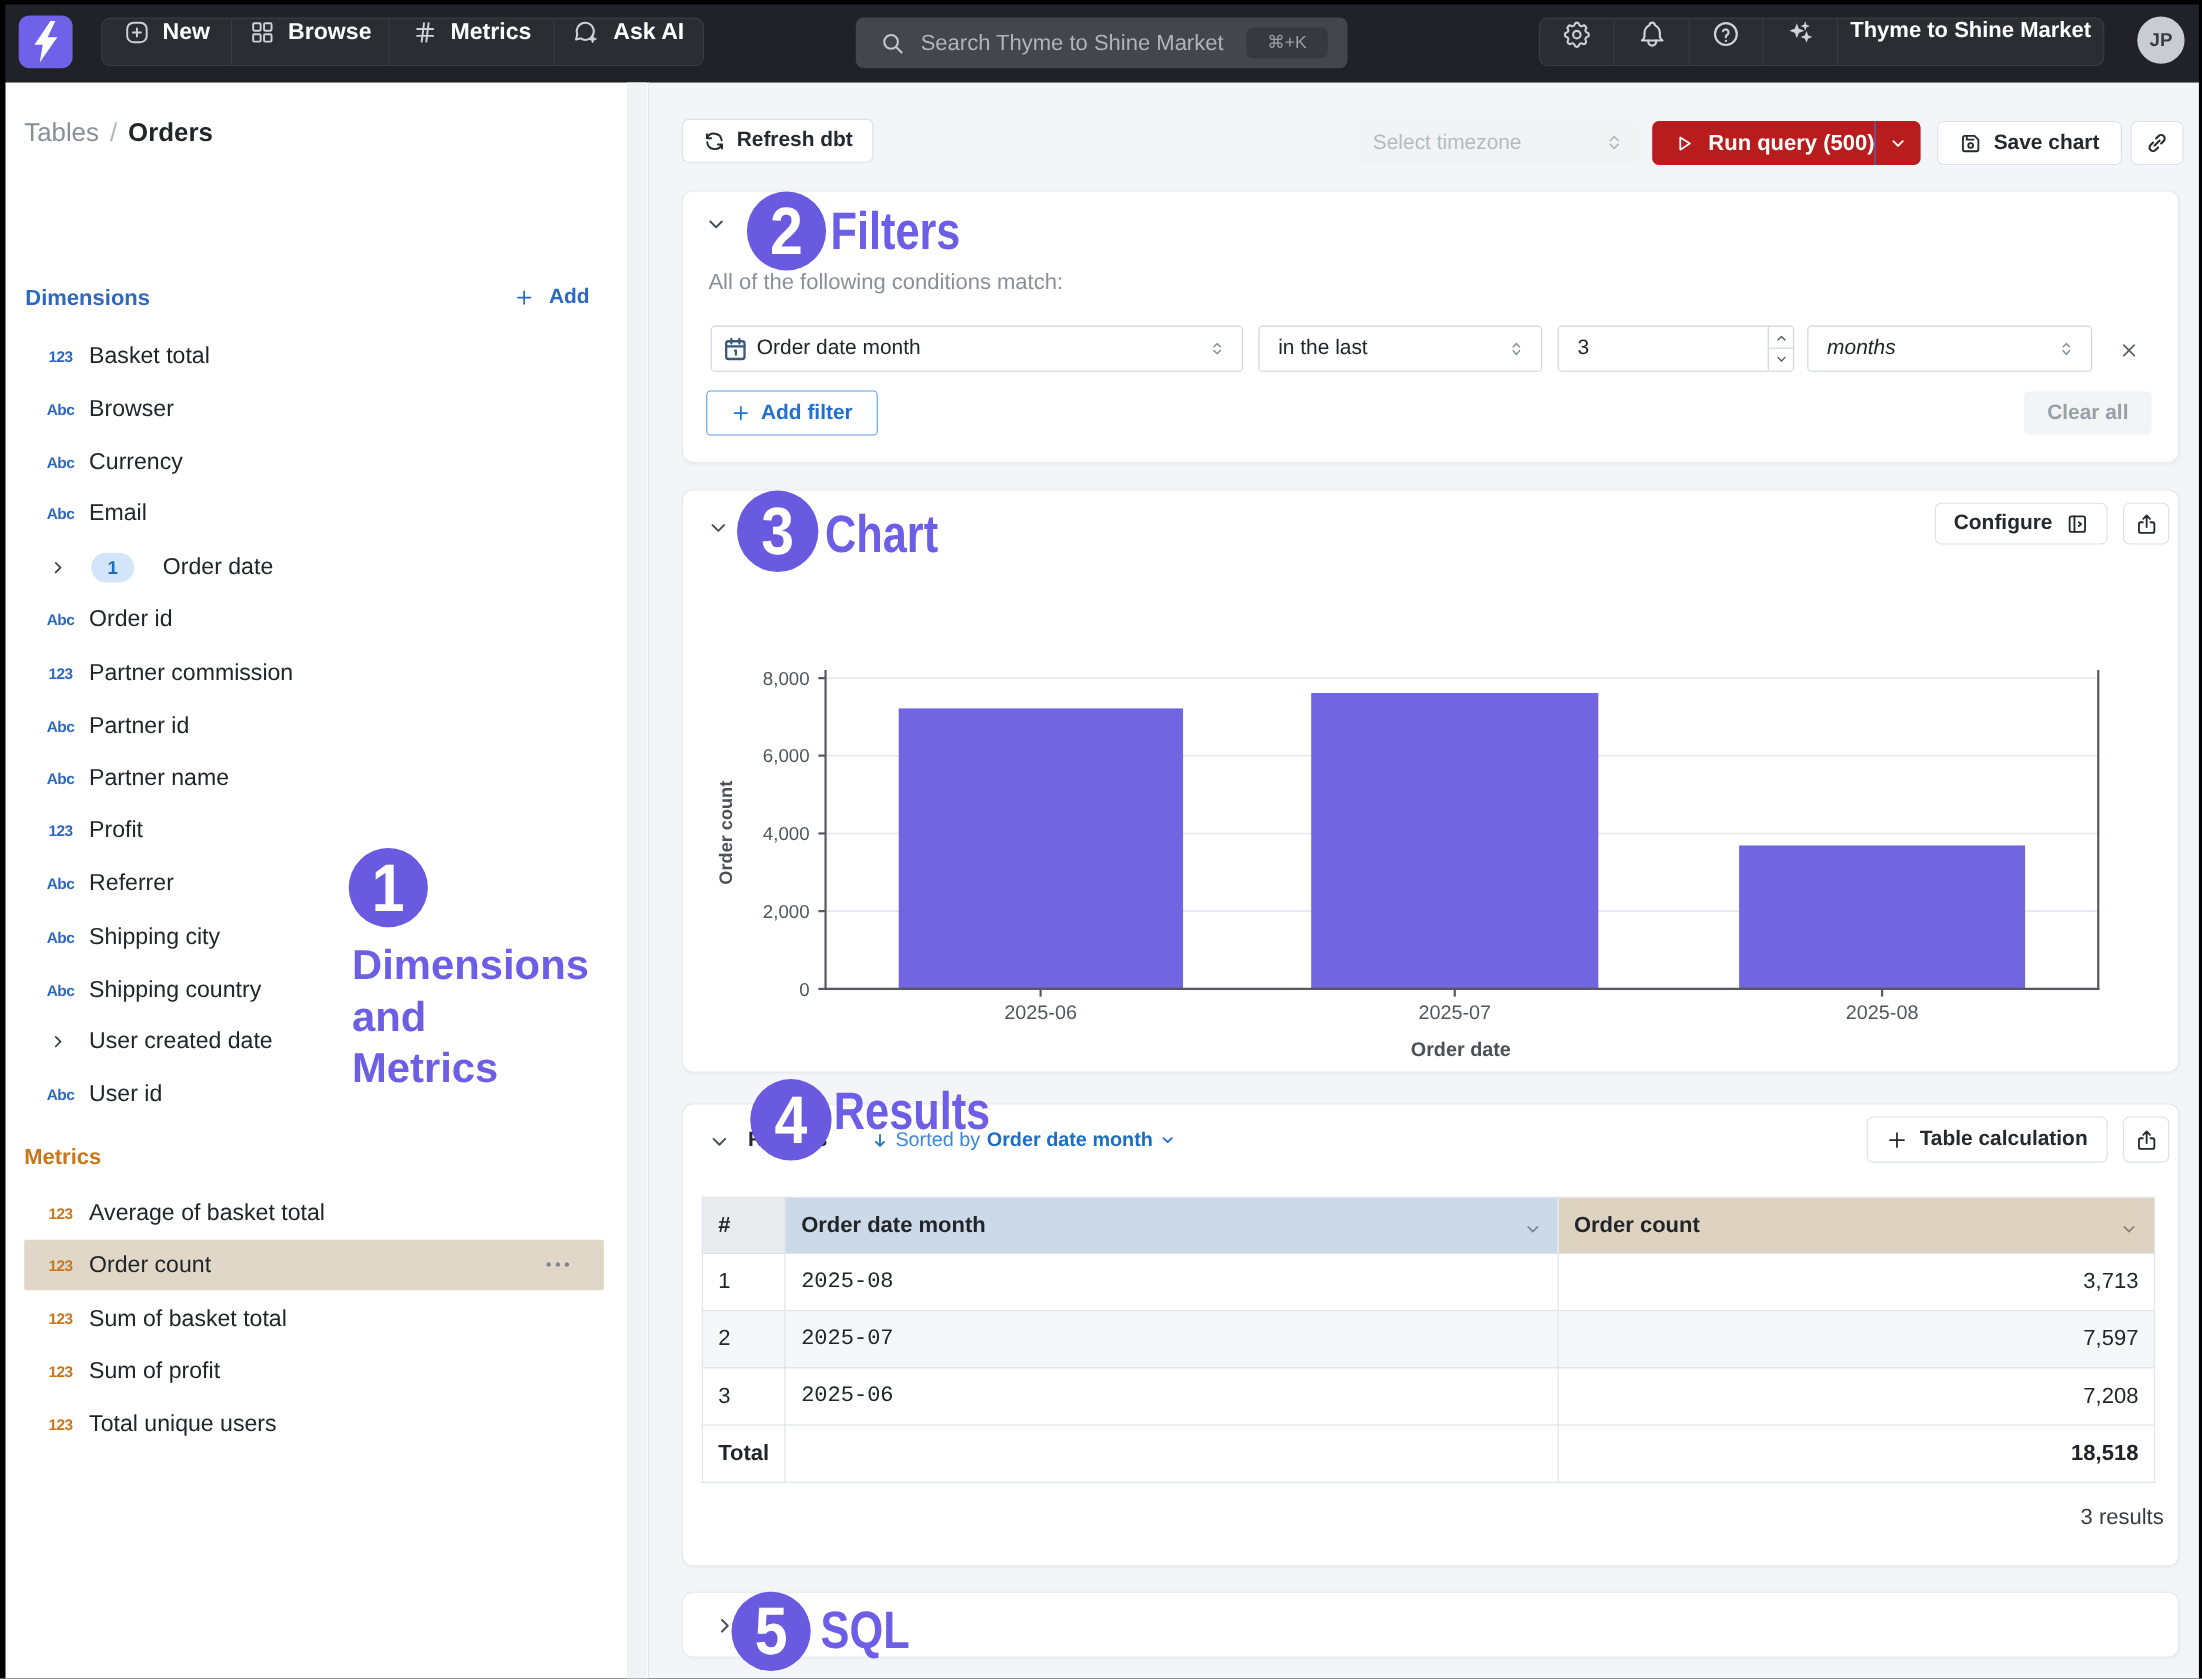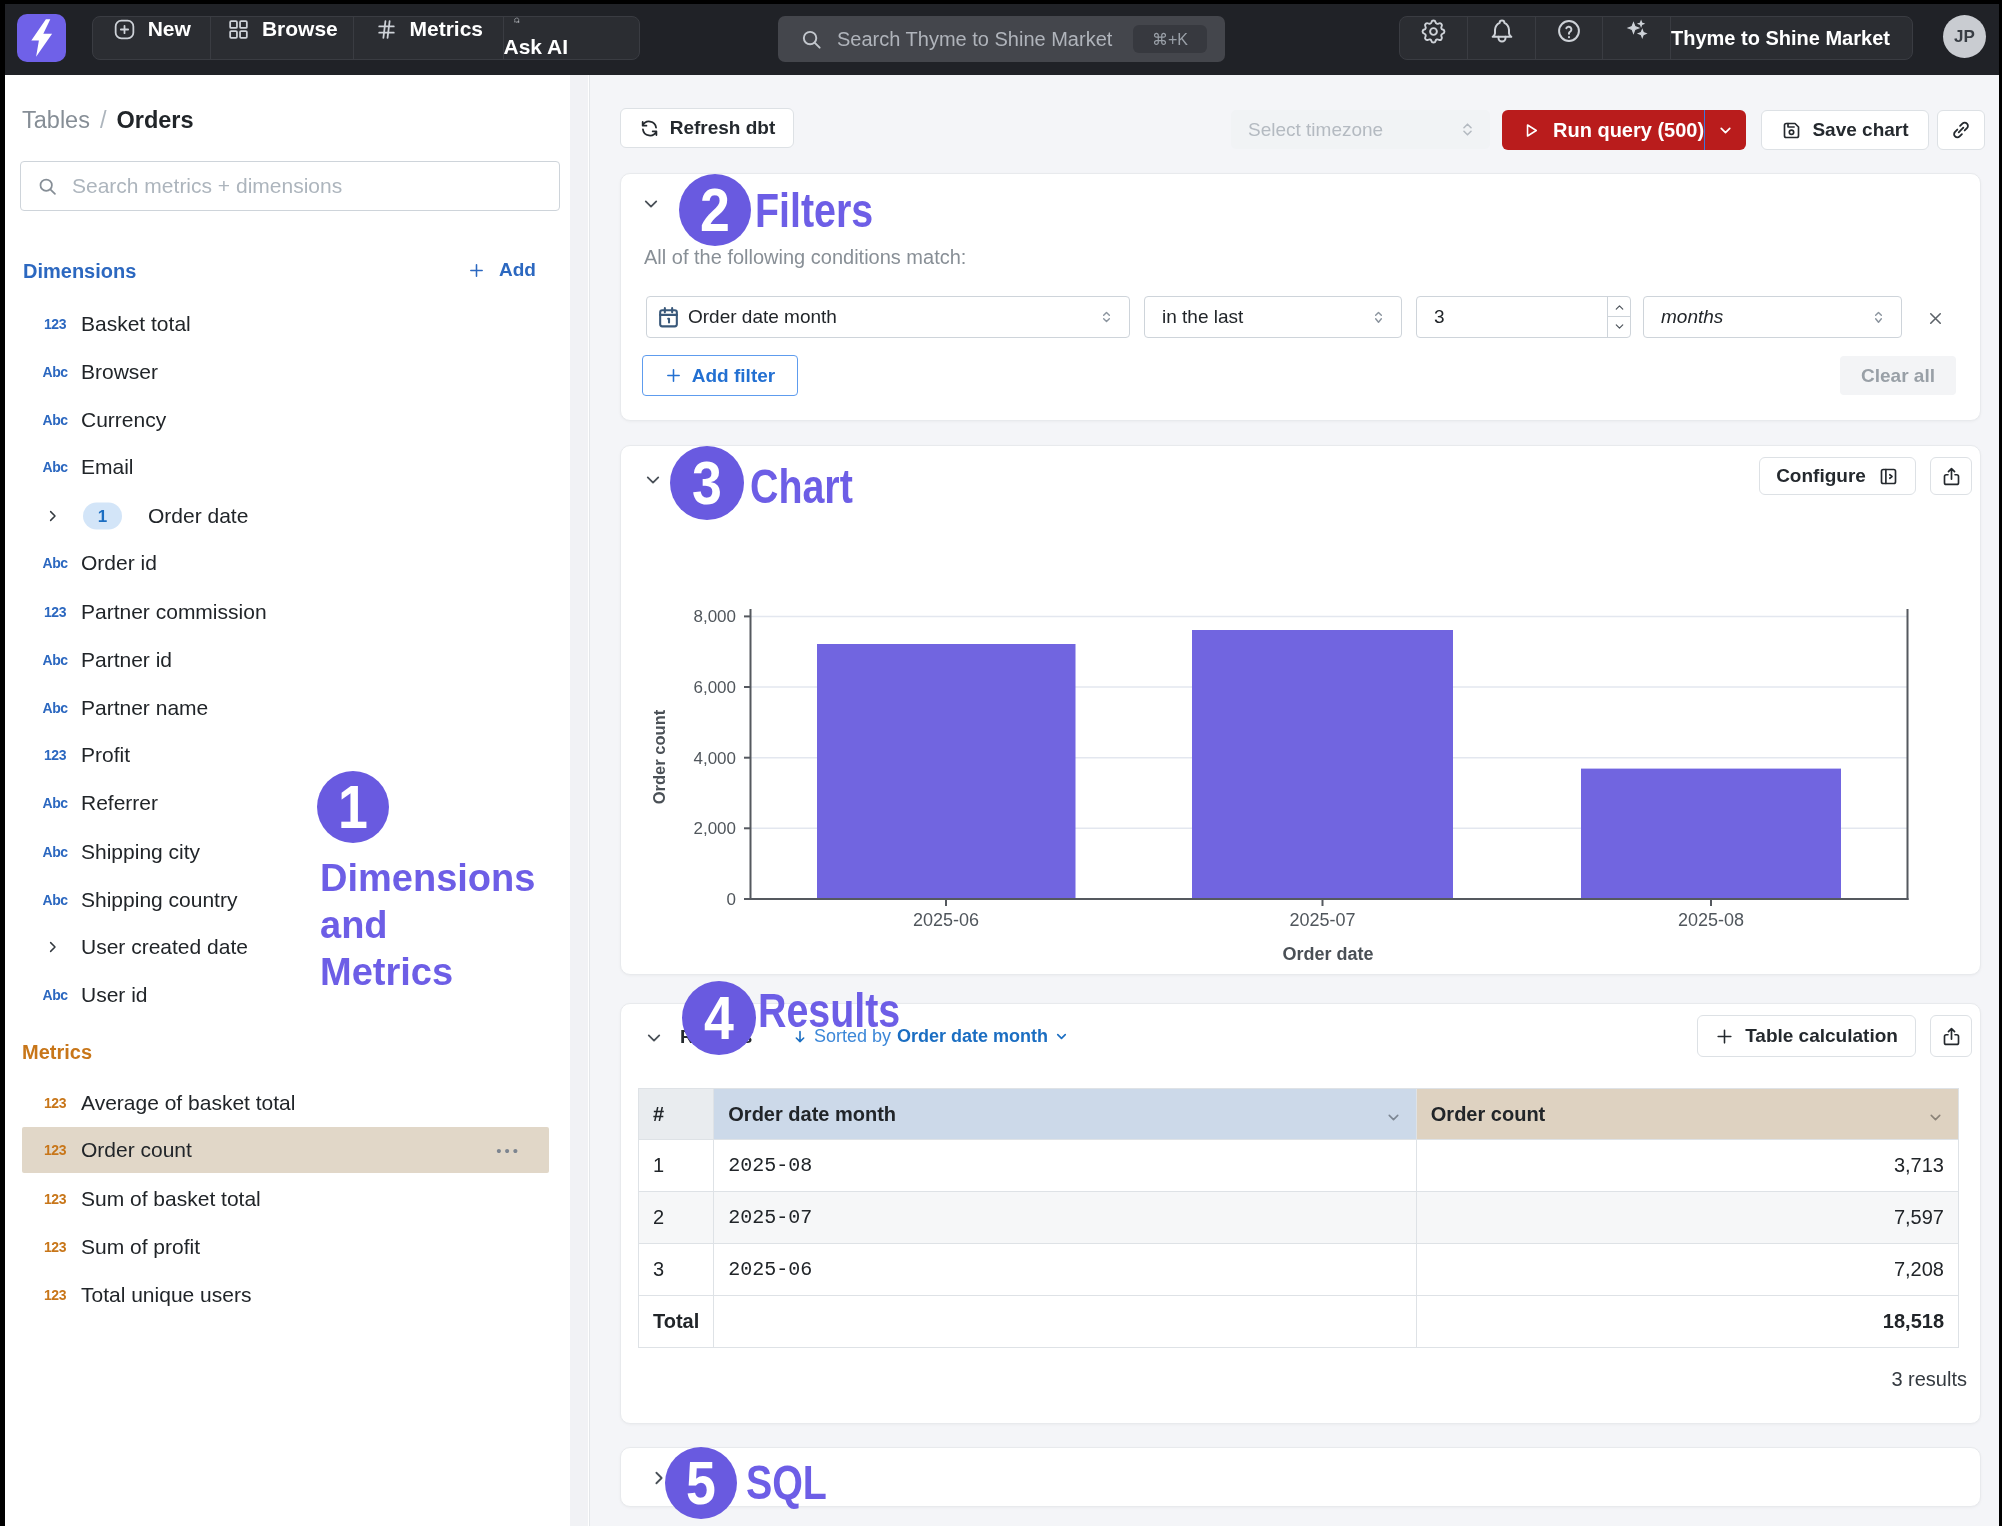--- a/index.html
+++ b/index.html
@@ -4,21 +4,21 @@
 <style>
 * { margin:0; padding:0; box-sizing:border-box; }
 html,body { width:2002px; height:1526px; }
 body { background:#000; font-family:"Liberation Sans", sans-serif; position:relative; overflow:hidden; }
 .abs { position:absolute; }
 
 #nav { position:absolute; left:5px; top:4px; width:1994px; height:71px; background:#202227; }
 #logo { position:absolute; left:12px; top:10px; width:49px; height:48px; border-radius:10px; background:#6f61e8; }
 .navgrp { position:absolute; top:12px; height:44px; background:#2b2d32; border:1px solid #3a3c42; border-radius:8px; display:flex; align-items:stretch; }
 .navseg { display:flex; align-items:flex-start; justify-content:center; gap:11px; color:#fff; font-size:21px; font-weight:700; border-right:1px solid #3a3c42; }
-.navseg:last-child { border-right:none;flex-direction:column; }
+.navseg:last-child { border-right:none; }
 .navseg svg { stroke:#ced2d8; }
 #navsearch { position:absolute; left:773px; top:12px; width:447px; height:46px; background:#44464c; border-radius:7px; display:flex; align-items:center; }
 #navsearch .ph { color:#b0b4bb; font-size:20px; }
 #cmdk { position:absolute; right:18px; top:9px; width:74px; height:28px; background:#37393f; border-radius:6px; color:#9aa0a8; font-size:16px; display:flex; align-items:center; justify-content:center; }
 #avatar { position:absolute; left:1938px; top:11px; width:43px; height:43px; border-radius:50%; background:#c9ccd1; color:#383d44; font-size:17px; font-weight:700; display:flex; align-items:center; justify-content:center; }
 
 #side { position:absolute; left:5px; top:75px; width:585px; height:1451px; background:#fff; border-right:1px solid #e4e7ea; }
 #crumb { position:absolute; left:17px; top:32px; font-size:23.5px; color:#868e96; }
 #crumb b { color:#212529; font-weight:700; }
 #crumb .sl { color:#adb5bd; padding:0 10px; }
@@ -120,27 +120,20 @@
           <path d="M15.5 3.5l.6 1.6 1.6.6-1.6.6-.6 1.6-.6-1.6-1.6-.6 1.6-.6z"></path>
         </svg>
     </div>
     <div class="navseg" style="flex:1; font-size:20px;">Thyme to Shine Market</div>
   </div>
   <div id="avatar">JP</div>
 </div>
 <div id="side">
   <div style="position:absolute; right:1px; top:0; width:18px; height:1451px; background:#f1f2f5;"></div>
   <div id="crumb">Tables<span class="sl">/</span><b>Orders</b></div>
-  <div id="sidesearch">
-    <svg style="margin-left:16px;" width="21" height="21" viewBox="0 0 24 24" fill="none" stroke="#868e96" stroke-width="2" stroke-linecap="round">
-        <circle cx="10.5" cy="10.5" r="6.5"></circle>
-        <path d="M15.5 15.5 L20.5 20.5"></path>
-      </svg>
-    <span class="ph">Search metrics + dimensions</span>
-  </div>
   <div class="sechead dim" style="top:185px; left:18px;">Dimensions</div>
   <div style="position:absolute; left:463px; top:184px; color:#2c68c0; font-size:19px; font-weight:700; display:flex; align-items:center; gap:14px;"><svg width="17" height="17" viewBox="0 0 24 24" fill="none" stroke="#2c68c0" stroke-width="2.2" stroke-linecap="round">
         <path d="M12 4v16M4 12h16"></path>
       </svg>Add</div>
   <div class="row" style="top:225px;">
       <span class="ticon dim">123</span>
       <span class="lbl">Basket total</span>
     </div>
   <div class="row" style="top:273px;">
       <span class="ticon dim">Abc</span>

